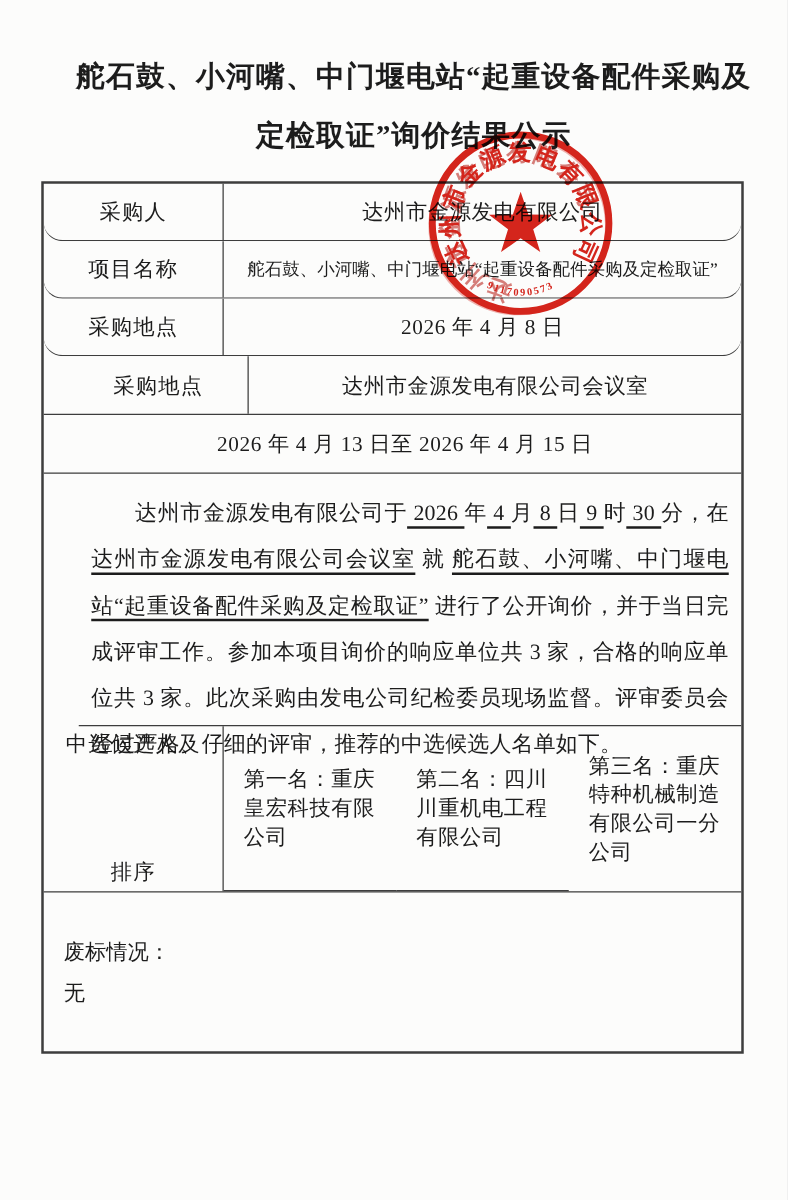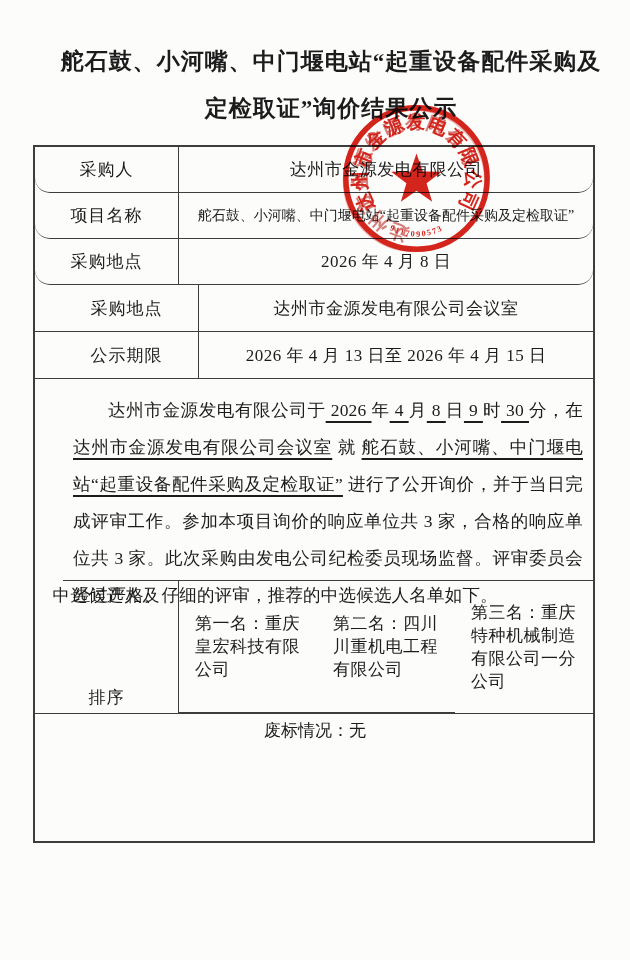--- a/index.html
+++ b/index.html
@@ -124,23 +124,23 @@
     padding-left: 16px;
     font-size: 17px;
     letter-spacing: 0.5px;
   }
   .cand-item:last-child { border-bottom: none; }
 
   
   .cell-footer {
     flex: 1 1 auto;
     display: flex;
-    flex-direction: row;
+    flex-direction: column;
     justify-content: center;
-    padding-left: 2px;
+    padding-left: 16px;
     font-size: 17px;
     line-height: 33px;
   }
 
   
   .seal {
     position: absolute;
     left: 338px;
     top: 100px;
     width: 157px;
@@ -179,21 +179,20 @@
       <div class="cell-label">采购地点</div>
       <div class="cell-value">2026 年 4 月 8 日</div>
     </div>
 
     <div class="trow h-info4">
       <div class="cell-label">采购地点</div>
       <div class="cell-value">达州市金源发电有限公司会议室</div>
     </div>
 
     <div class="trow h-info4">
-      <div class="cell-label">公示期限</div>
       <div class="cell-value">2026 年 4 月 13 日至 2026 年 4 月 15 日</div>
     </div>
 
     <div class="trow h-para">
       <div class="cell-para"><span class="para-text"><span>达州市金源发电有限公司于</span><span class="u"> 2026 </span><span>年</span><span class="u"> 4 </span><span>月</span><span class="u"> 8 </span><span>日</span><span class="u"> 9 </span><span>时</span><span class="u"> 30 </span><span>分，在</span><span class="u">达州市金源发电有限公司会议室</span><span> 就 </span><span class="u">舵石鼓、小河嘴、中门堰电站“起重设备配件采购及定检取证”</span><span> 进行了公开询价，并于当日完成评审工作。参加本项目询价的响应单位共 3 家，合格的响应单位共 3 家。此次采购由发电公司纪检委员现场监督。评审委员会经过严格、仔细的评审，推荐的中选候选人名单如下。</span></span></div>
     </div>
 
     <div class="trow h-cand">
       <div class="cand-label">
         <span>中选候选人及</span>

